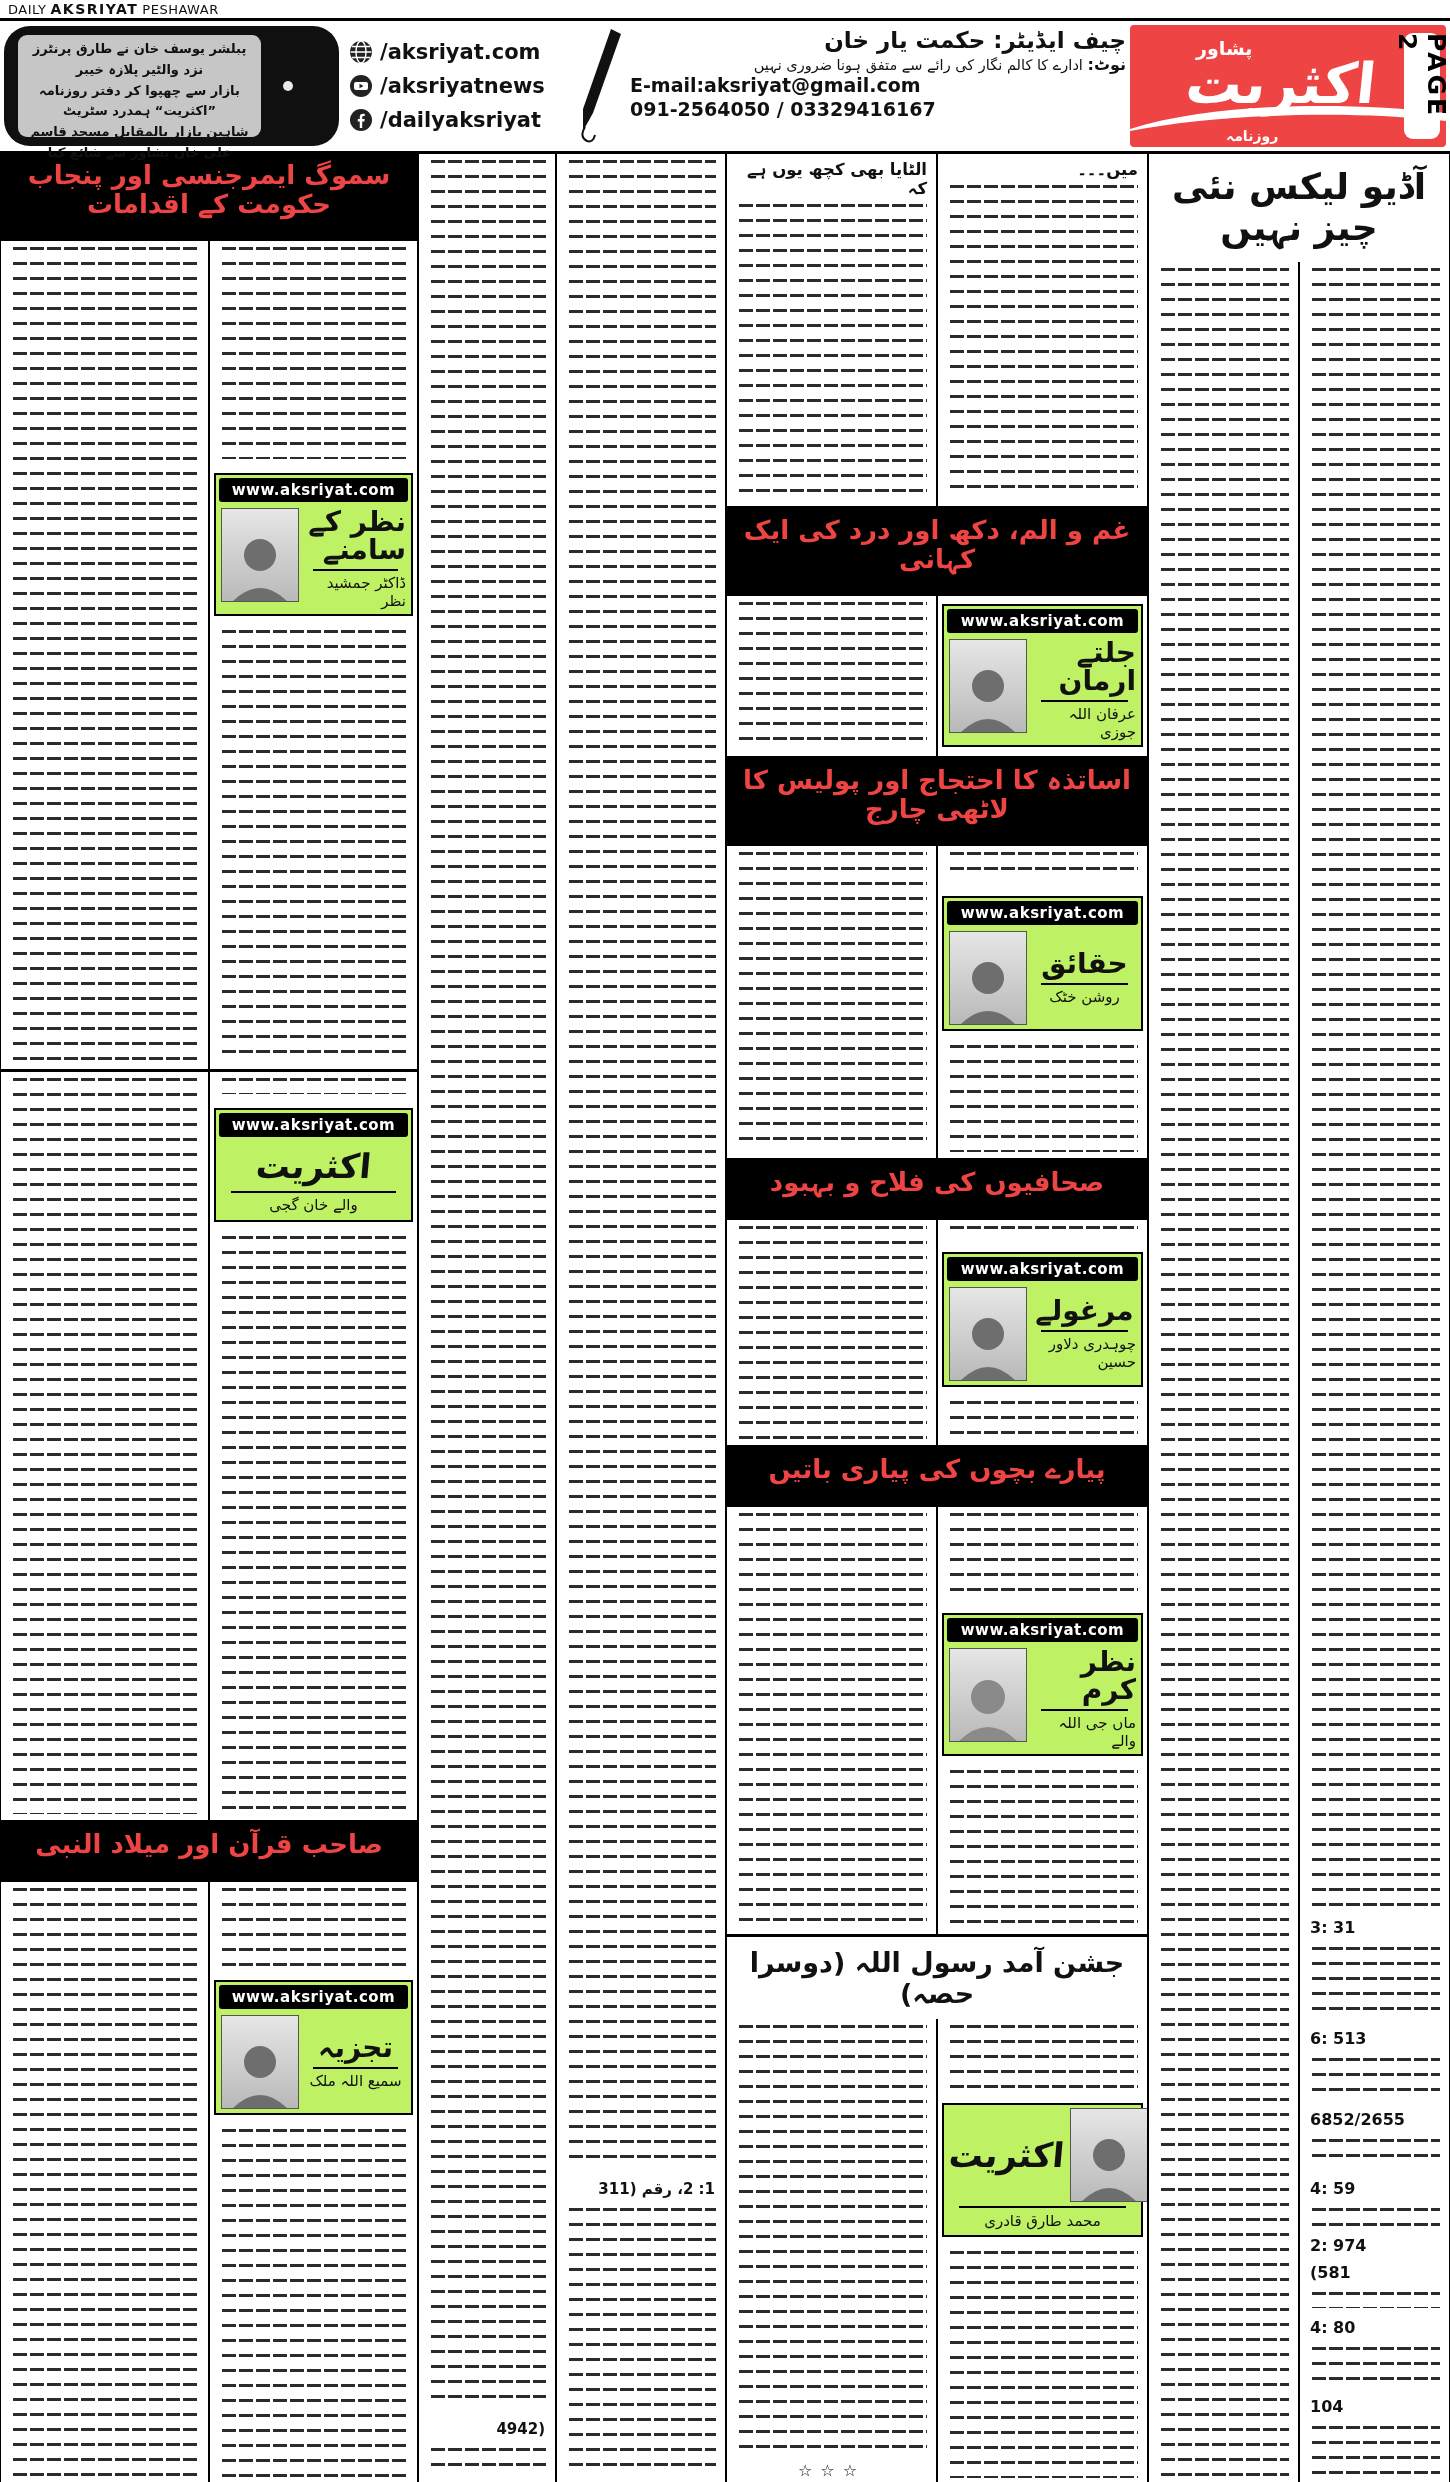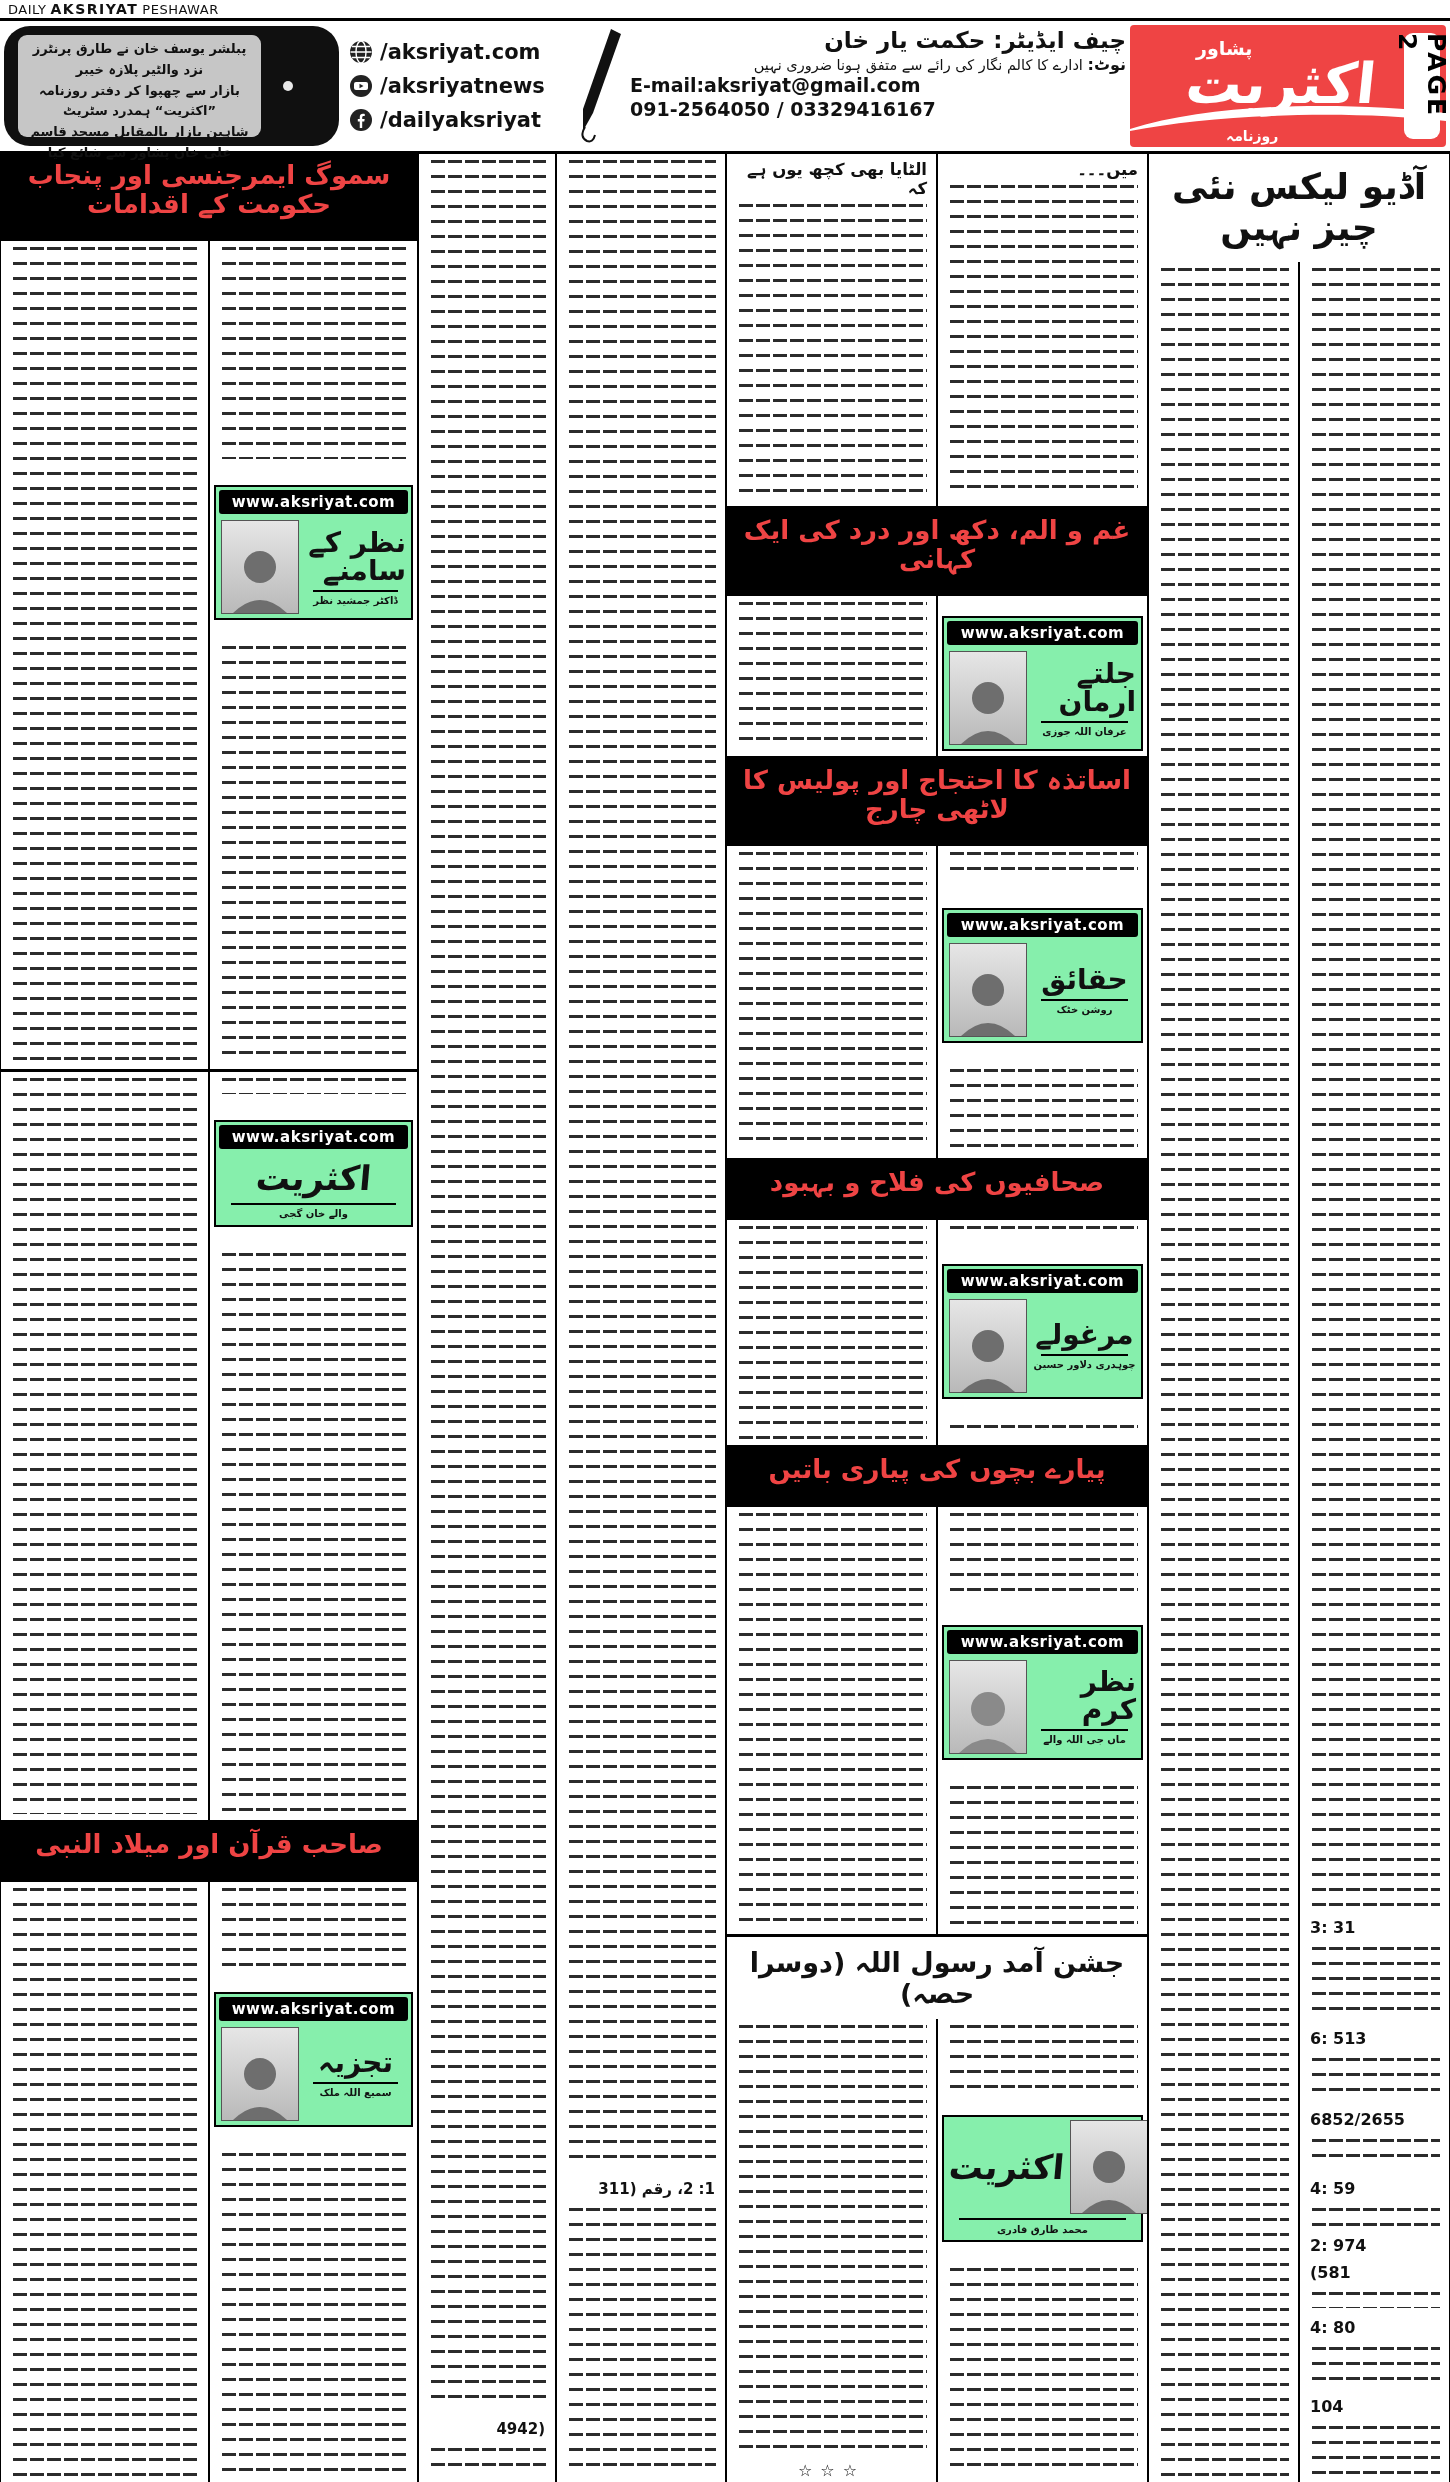--- a/index.html
+++ b/index.html
@@ -40,30 +40,30 @@
   .fl{background-image:repeating-linear-gradient(90deg,#fff 0 3px,transparent 3px 17px),
         repeating-linear-gradient(180deg,#2b2b2b 0 3px,transparent 3px 15px);
         margin:6px 9px;flex:none;}
   .grow{flex:1;}
   .bar{background:#000;color:#ef4444;text-align:center;font-weight:bold;font-size:26px;
         padding:7px 4px 23px;direction:rtl;flex:none;line-height:1.1;}
   .hplain{font-weight:bold;text-align:center;direction:rtl;flex:none;}
   .hr3{height:3px;background:#000;flex:none;}
   .lead{direction:rtl;font-weight:bold;font-size:16.5px;margin:6px 9px 0;flex:none;}
   
-  .cbox{border:2px solid #000;margin:20px 4px;background:#86efac;flex:none;direction:ltr;}
+  .cbox{border:2px solid #000;margin:8px 4px;background:#bef264;flex:none;direction:ltr;}
   .chead{background:#000;color:#fff;font-weight:bold;font-size:15px;text-align:center;
         padding:3px 0;letter-spacing:.5px;border-radius:3px;margin:3px;}
   .cbody{display:flex;align-items:stretch;padding:3px 5px 4px;gap:6px;}
   .photo{width:76px;height:92px;flex:none;border:1px solid #555;background:linear-gradient(#e6e6e6,#b9b9b9);
         display:flex;align-items:flex-end;justify-content:center;overflow:hidden;}
   .cright{flex:1;display:flex;flex-direction:column;align-items:center;justify-content:center;direction:rtl;}
   .ctitle{font-size:28px;font-weight:bold;line-height:1;}
   .crule{width:85%;height:2px;background:#000;margin:5px 0 3px;}
-  .cby{font-size:10px;font-weight:bold;}
+  .cby{font-size:15px;font-weight:normal;}
   .biglogo{font-size:34px;font-weight:bold;transform:skewX(-5deg);}
   .ref{direction:ltr;text-align:left;font-weight:bold;font-size:16px;margin:4px 10px;flex:none;}
   .frag{direction:rtl;font-weight:bold;font-size:15px;margin:4px 10px;flex:none;}
   .stars{text-align:center;font-size:16px;letter-spacing:8px;flex:none;margin:4px 0;}
 </style>
 </head>
 <body>
 
 <div id="page">
 

